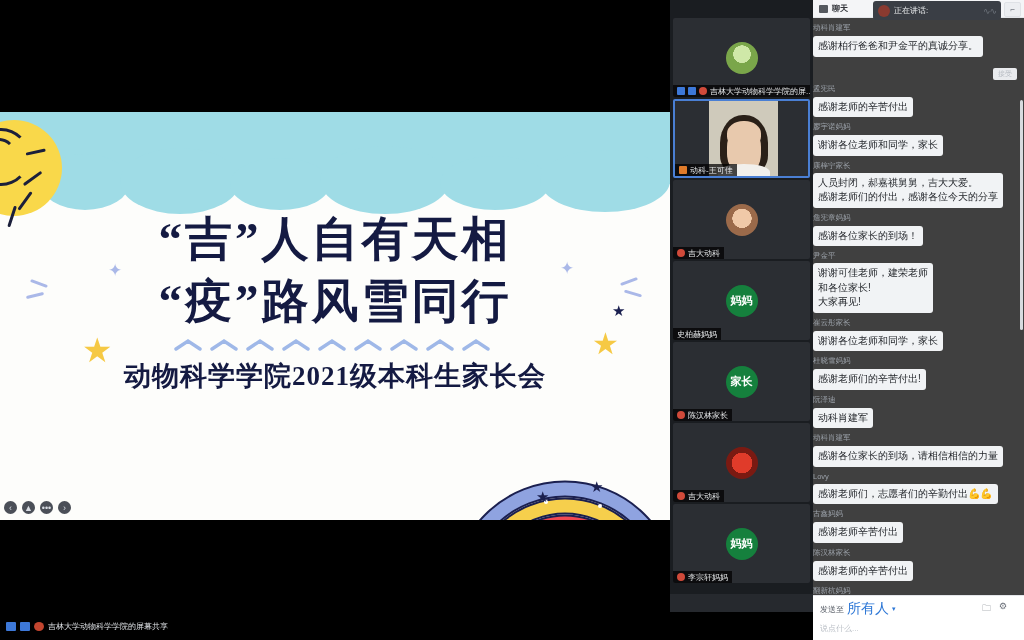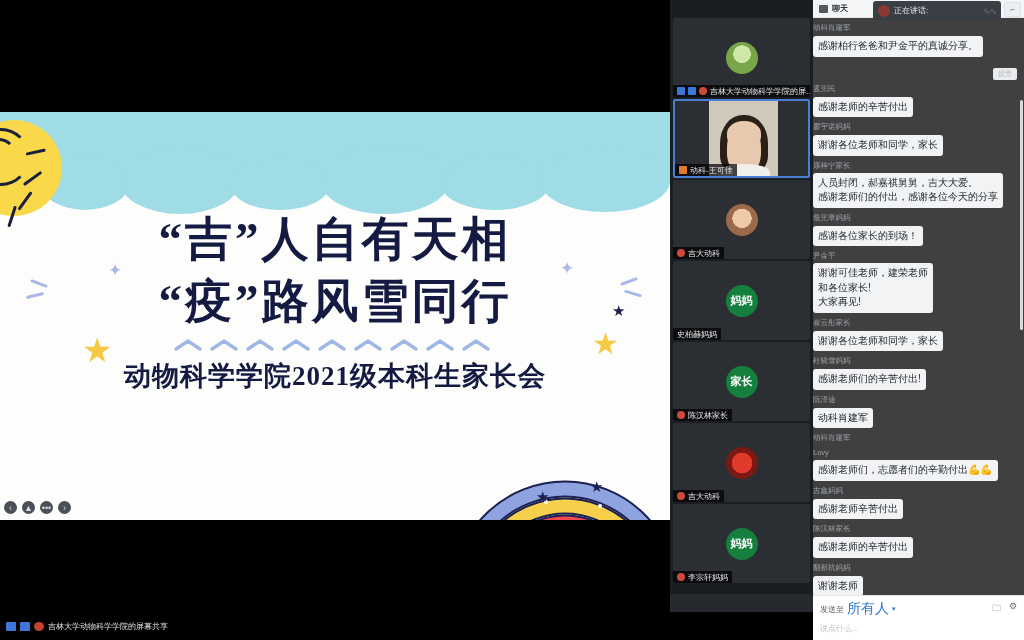--- a/index.html
+++ b/index.html
@@ -101,21 +101,21 @@
   .chat-body { flex:1; overflow:hidden; padding:5px 7px 0 0; background:#404040; }
   .msg { margin-bottom:5px; }
   .msg-name { font-size:7.5px; color:#9aa0a8; margin-bottom:2px; }
   .bubble { display:inline-block; background:#f1f3f5; border-radius:3px;
     padding:3px 5px; font-size:10px; color:#1e2126; line-height:1.45; max-width:196px;
     white-space:pre-line; }
   .sys-badge { display:block; text-align:right; margin:2px 0 4px 0; }
   .sys-badge span { display:inline-block; background:#e9ebee; color:#b6bbc2;
     font-size:7px; border-radius:2px; padding:1px 5px; }
 
-  .chat-foot { border-top:1px solid #e4e6ea; padding:4px 7px 6px 7px; background:#fff; }
+  .chat-foot { border-top:1px solid #e4e6ea; padding:4px 17px 6px 7px; background:#fff; }
   .foot-row { display:flex; align-items:center; gap:3px; }
   .foot-label { font-size:8px; color:#5a6069; }
   .foot-target { font-size:14px; color:#2d77d6; }
   .foot-caret { font-size:7px; color:#2d77d6; }
   .foot-icons { margin-left:auto; display:flex; gap:8px; color:#6b7079; font-size:9px; }
   .chat-input { margin-top:5px; font-size:8px; color:#b9bec5; }
 
   .scroll-track { position:absolute; right:1px; top:100px; width:3px; height:230px;
     background:#d7dade; border-radius:2px; }
 
@@ -286,21 +286,21 @@
           <div class="msg"><div class="msg-name">廖宇诺妈妈</div><div class="bubble">谢谢各位老师和同学，家长</div></div>
           <div class="msg"><div class="msg-name">康梓宁家长</div><div class="bubble">人员封闭，郝嘉祺舅舅，吉大大爱。
 感谢老师们的付出，感谢各位今天的分享</div></div>
           <div class="msg"><div class="msg-name">詹宪章妈妈</div><div class="bubble">感谢各位家长的到场！</div></div>
           <div class="msg"><div class="msg-name">尹金平</div><div class="bubble">谢谢可佳老师，建荣老师
 和各位家长!
 大家再见!</div></div>
           <div class="msg"><div class="msg-name">崔云彤家长</div><div class="bubble">谢谢各位老师和同学，家长</div></div>
           <div class="msg"><div class="msg-name">杜晓雪妈妈</div><div class="bubble">感谢老师们的辛苦付出!</div></div>
           <div class="msg"><div class="msg-name">阮泽迪</div><div class="bubble">动科肖建军</div></div>
-          <div class="msg"><div class="msg-name">动科肖建军</div></div>
+          <div class="msg"><div class="msg-name">动科肖建军</div><div class="bubble">感谢各位家长的到场，请相信相信的力量</div></div>
           <div class="msg"><div class="msg-name">Lovy</div><div class="bubble">感谢老师们，志愿者们的辛勤付出💪💪</div></div>
           <div class="msg"><div class="msg-name">古鑫妈妈</div><div class="bubble">感谢老师辛苦付出</div></div>
           <div class="msg"><div class="msg-name">陈汉林家长</div><div class="bubble">感谢老师的辛苦付出</div></div>
           <div class="msg"><div class="msg-name">翻新杭妈妈</div><div class="bubble">谢谢老师</div></div>
         </div>
     </div>
     <div class="scroll-track"></div>
 
     <div class="chat-foot">
       <div class="foot-row">

